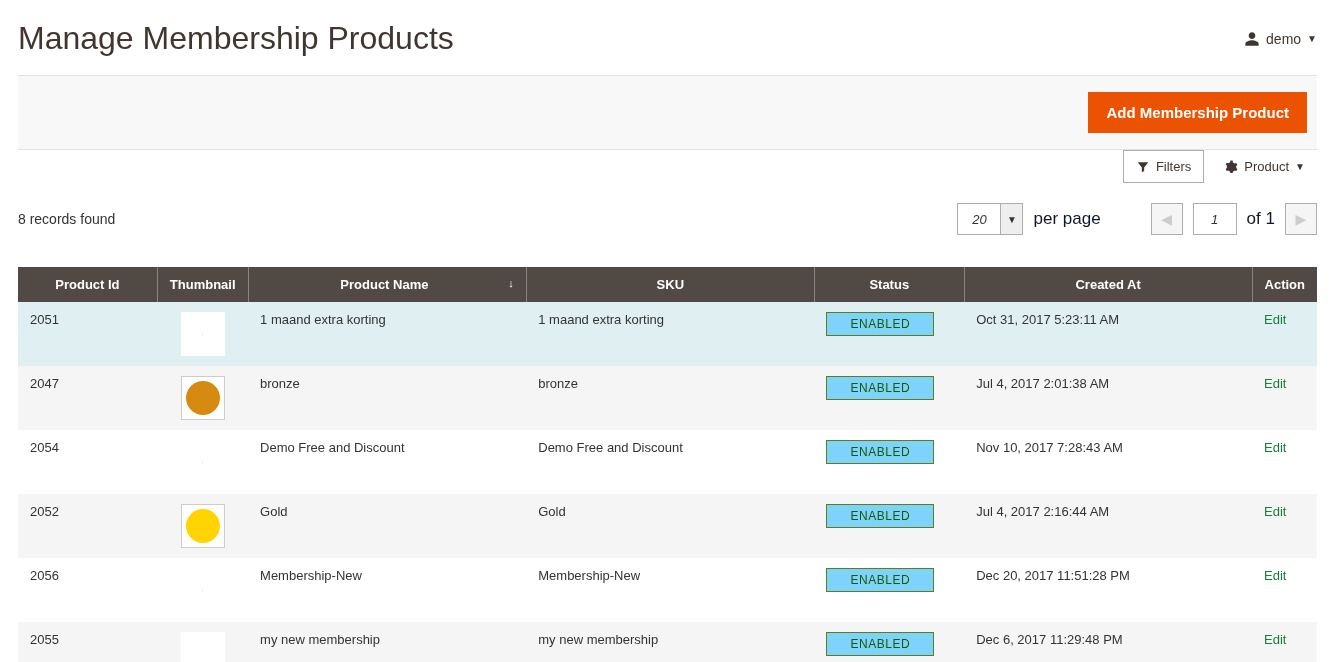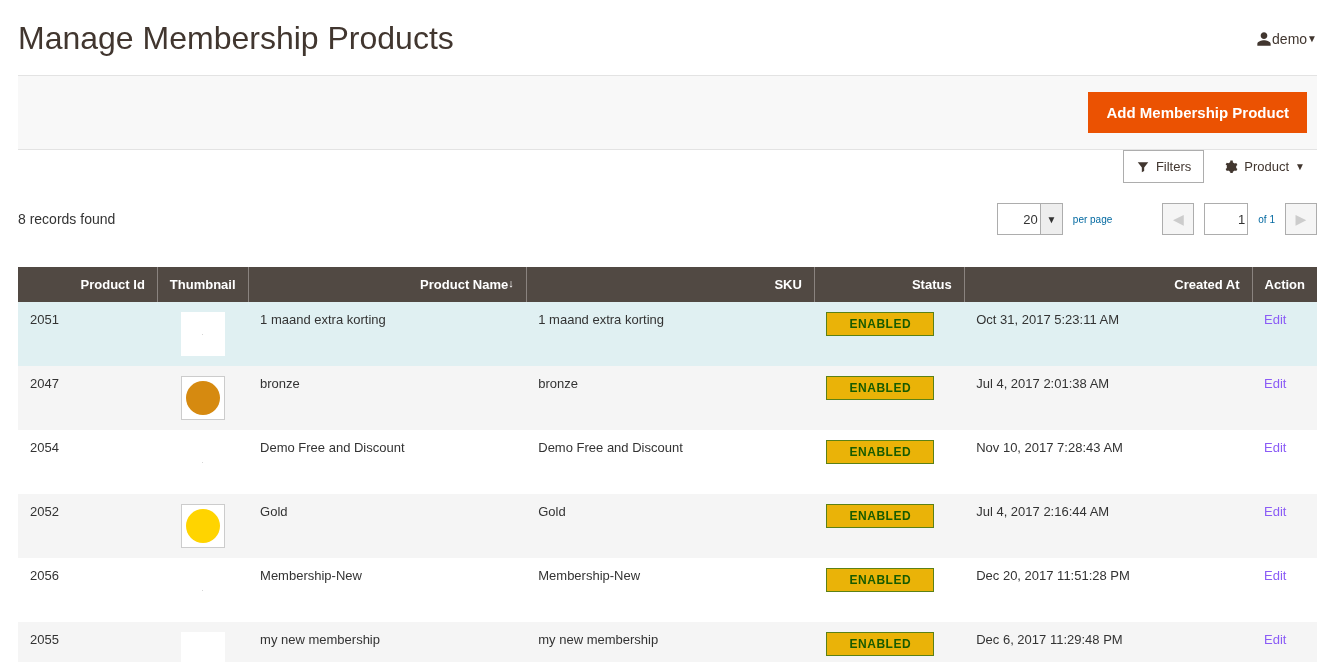--- a/index.html
+++ b/index.html
@@ -21,21 +21,21 @@
   }
   .page-title {
     font-size: 32px;
     font-weight: 400;
     color: #41362f;
     margin: 0;
   }
   .user-menu {
     display: flex;
     align-items: center;
-    gap: 0;
+    gap: 6px;
     cursor: pointer;
     color: #41362f;
     font-size: 14px;
   }
   .user-menu .caret { font-size: 10px; }
   .action-bar {
     background: #f8f8f8;
     border-top: 1px solid #e3e3e3;
     border-bottom: 1px solid #e3e3e3;
     padding: 16px 10px;
@@ -83,24 +83,25 @@
     align-items: center;
     gap: 10px;
   }
   .pager-group {
     display: flex;
     align-items: center;
   }
   .pager input.small {
     width: 44px;
     height: 32px;
-    text-align: right;
+    text-align: center;
     border: 1px solid #adadad;
     font-size: 13px;
     color:#333;
+    font-style:italic;
   }
   .pager .dd {
     width: 22px;
     height: 32px;
     border: 1px solid #adadad;
     border-left: none;
     background: #eee;
     display: flex;
     align-items: center;
     justify-content: center;
@@ -112,29 +113,29 @@
     height: 32px;
     border: 1px solid #adadad;
     background: #fff;
     display: flex;
     align-items: center;
     justify-content: center;
     cursor: pointer;
     color:#999;
   }
   .pager .nav.dis { background:#f5f5f5; color:#ccc; }
-  .pager .label { font-size: 10px; color:#0369a1; }
+  .pager .label { font-size: 17px; color:#0f172a; }
   table.data-grid {
     width: 100%;
     border-collapse: collapse;
   }
   table.data-grid th {
     background: #514943;
     color: #fff;
-    text-align: right;
+    text-align: center;
     padding: 10px 12px;
     font-weight: 600;
     font-size: 13px;
     border-right: 1px solid #8a837f;
   }
   table.data-grid th:last-child { border-right: none; }
   table.data-grid td {
     padding: 10px 12px;
     font-size: 13px;
     color: #333;
@@ -157,28 +158,28 @@
     height: 34px;
     border-radius: 50%;
   }
   .thumb.none { border: none; }
   .thumb.none .dot { font-size: 8px; color: #ccc; }
   .badge {
     display: inline-block;
     width: 108px;
     text-align: center;
     padding: 4px 0;
-    background: #eab308;
+    background: #7dd3fc;
     border: 1px solid #5b8116;
     color: #185b00;
-    font-weight: 700;
+    font-weight: 400;
     font-size: 12px;
     letter-spacing: .5px;
   }
-  .edit-link { color: #8b5cf6; cursor: pointer; }
+  .edit-link { color: #15803d; cursor: pointer; }
   .sort-ind { float: right; font-size: 11px; }
   th.col-id{width:140px}
   th.col-thumb{width:85px}
   th.col-name{width:280px}
   th.col-sku{width:290px}
   th.col-status{width:150px}
   th.col-created{width:290px}
   th.col-action{width:60px}
   td.center{text-align:center}
   .icon-svg{width:14px;height:14px;fill:#41362f}

